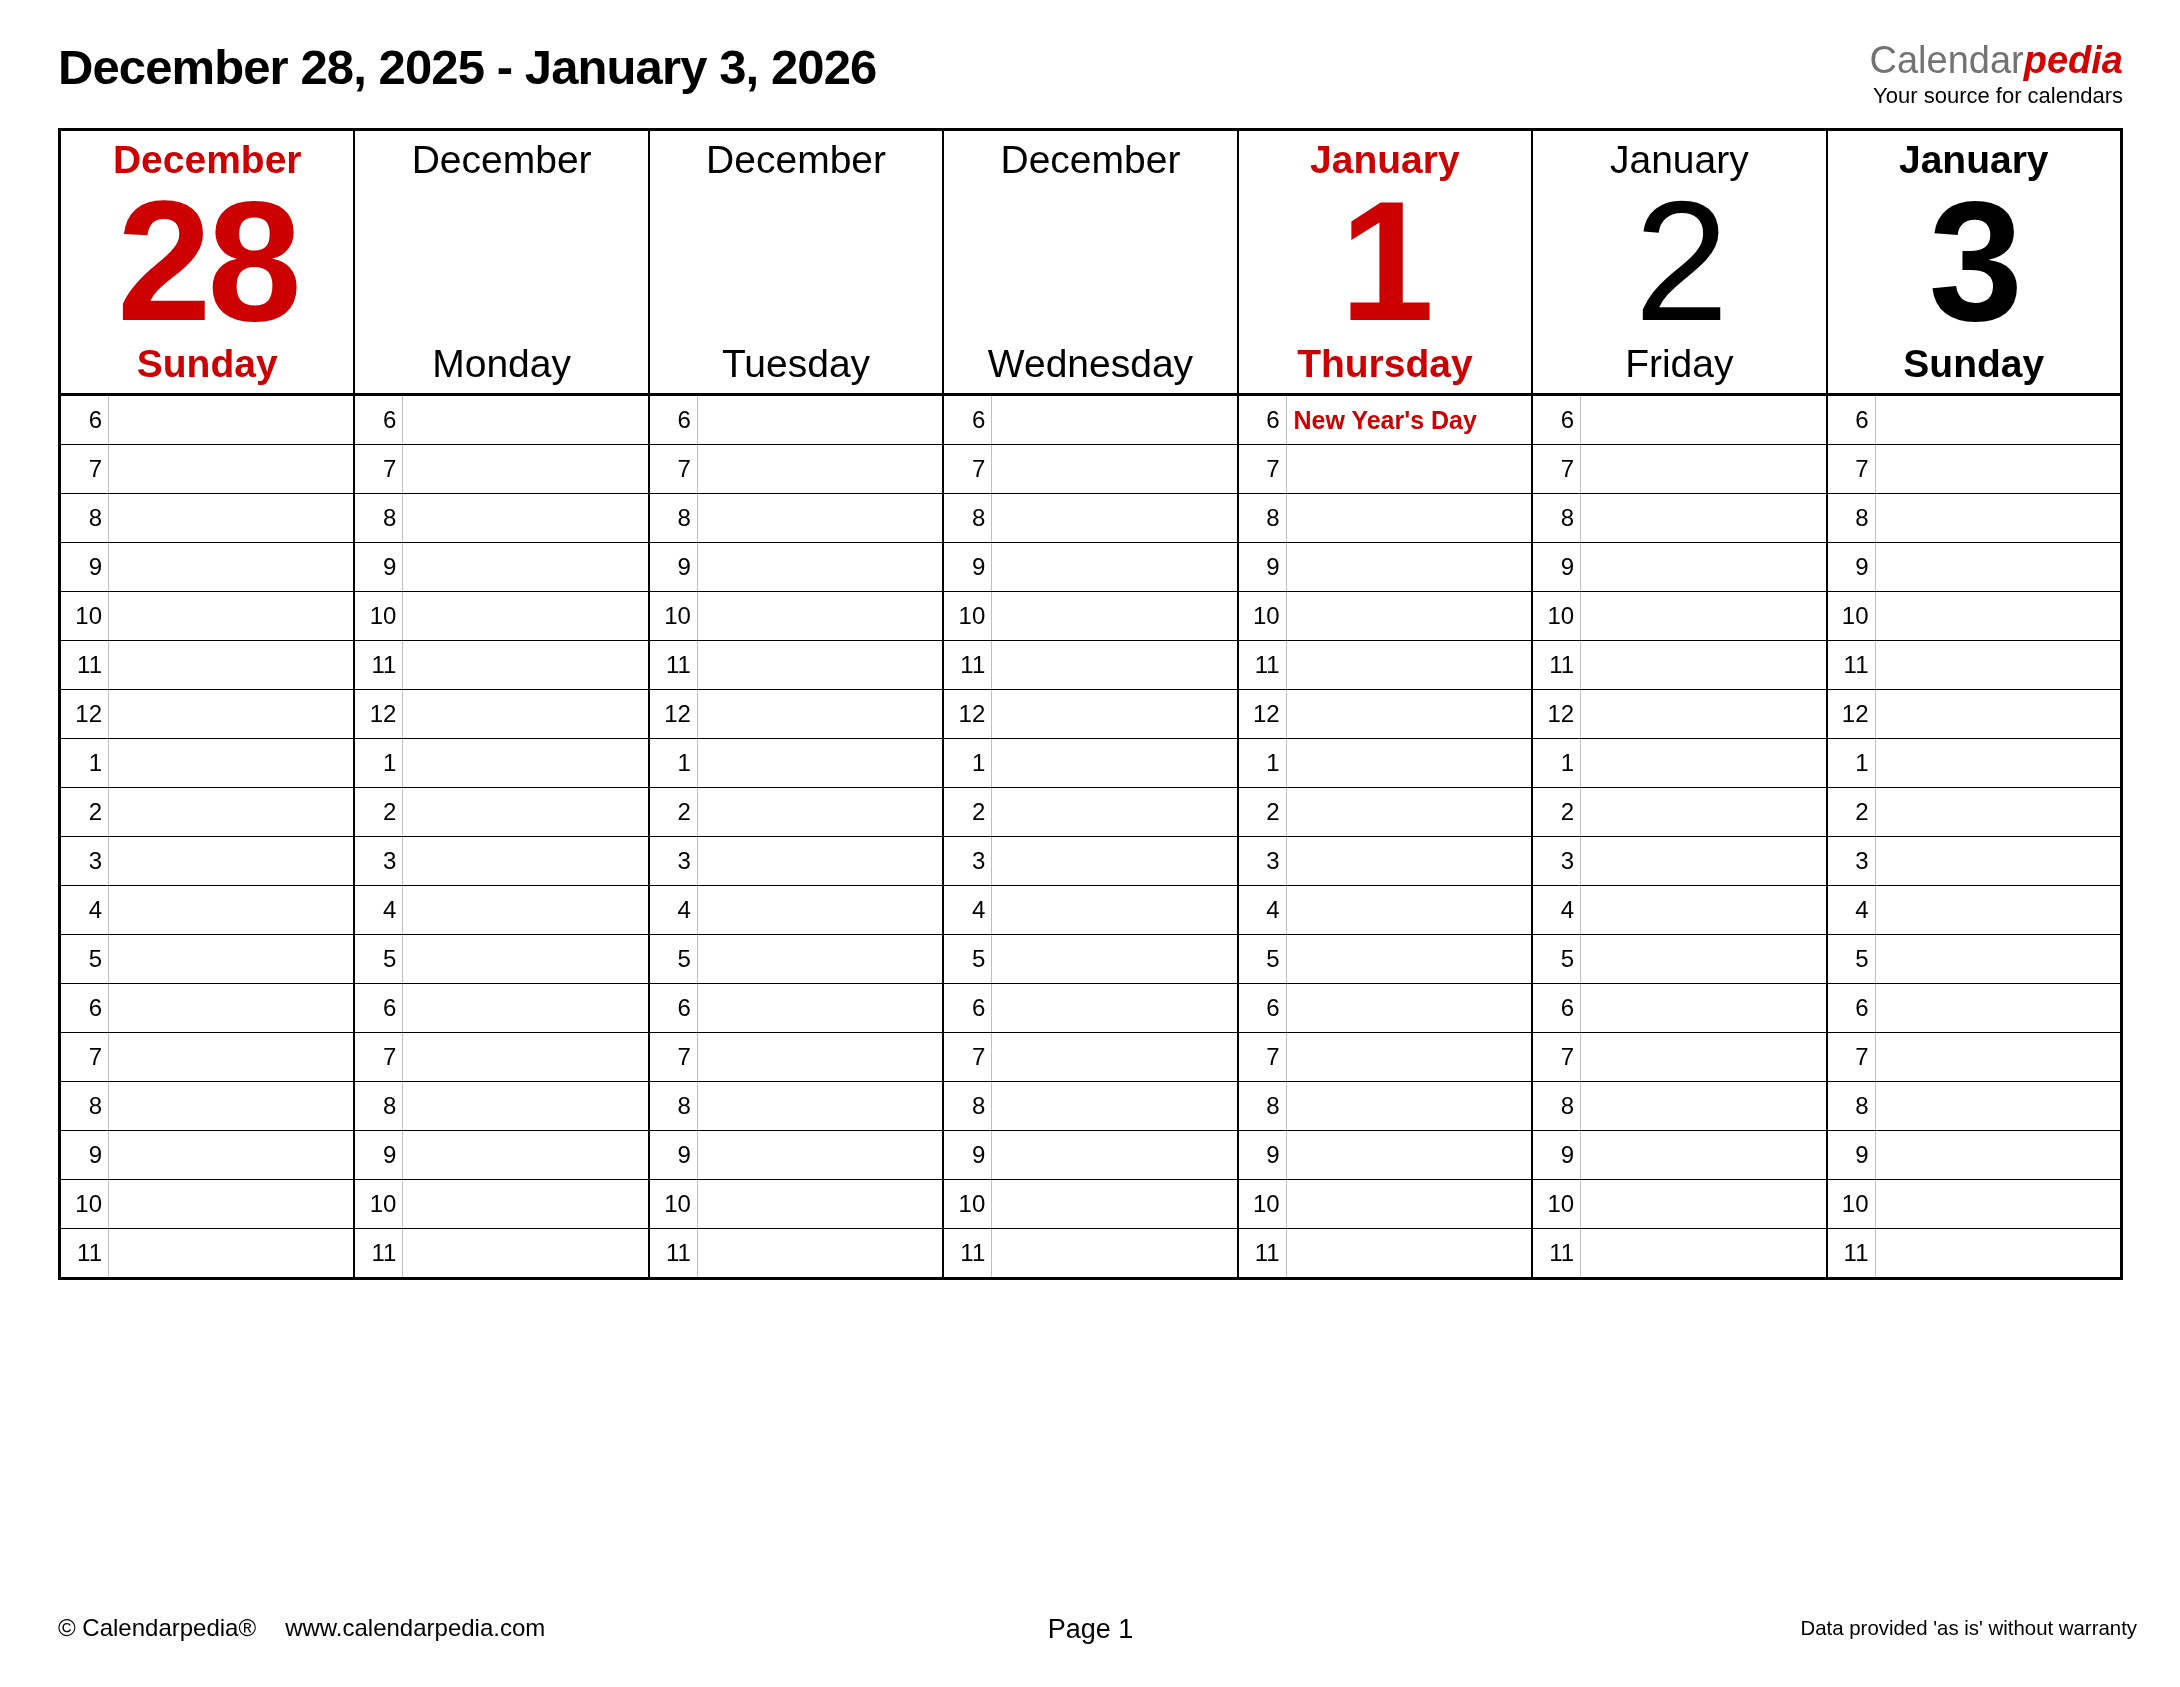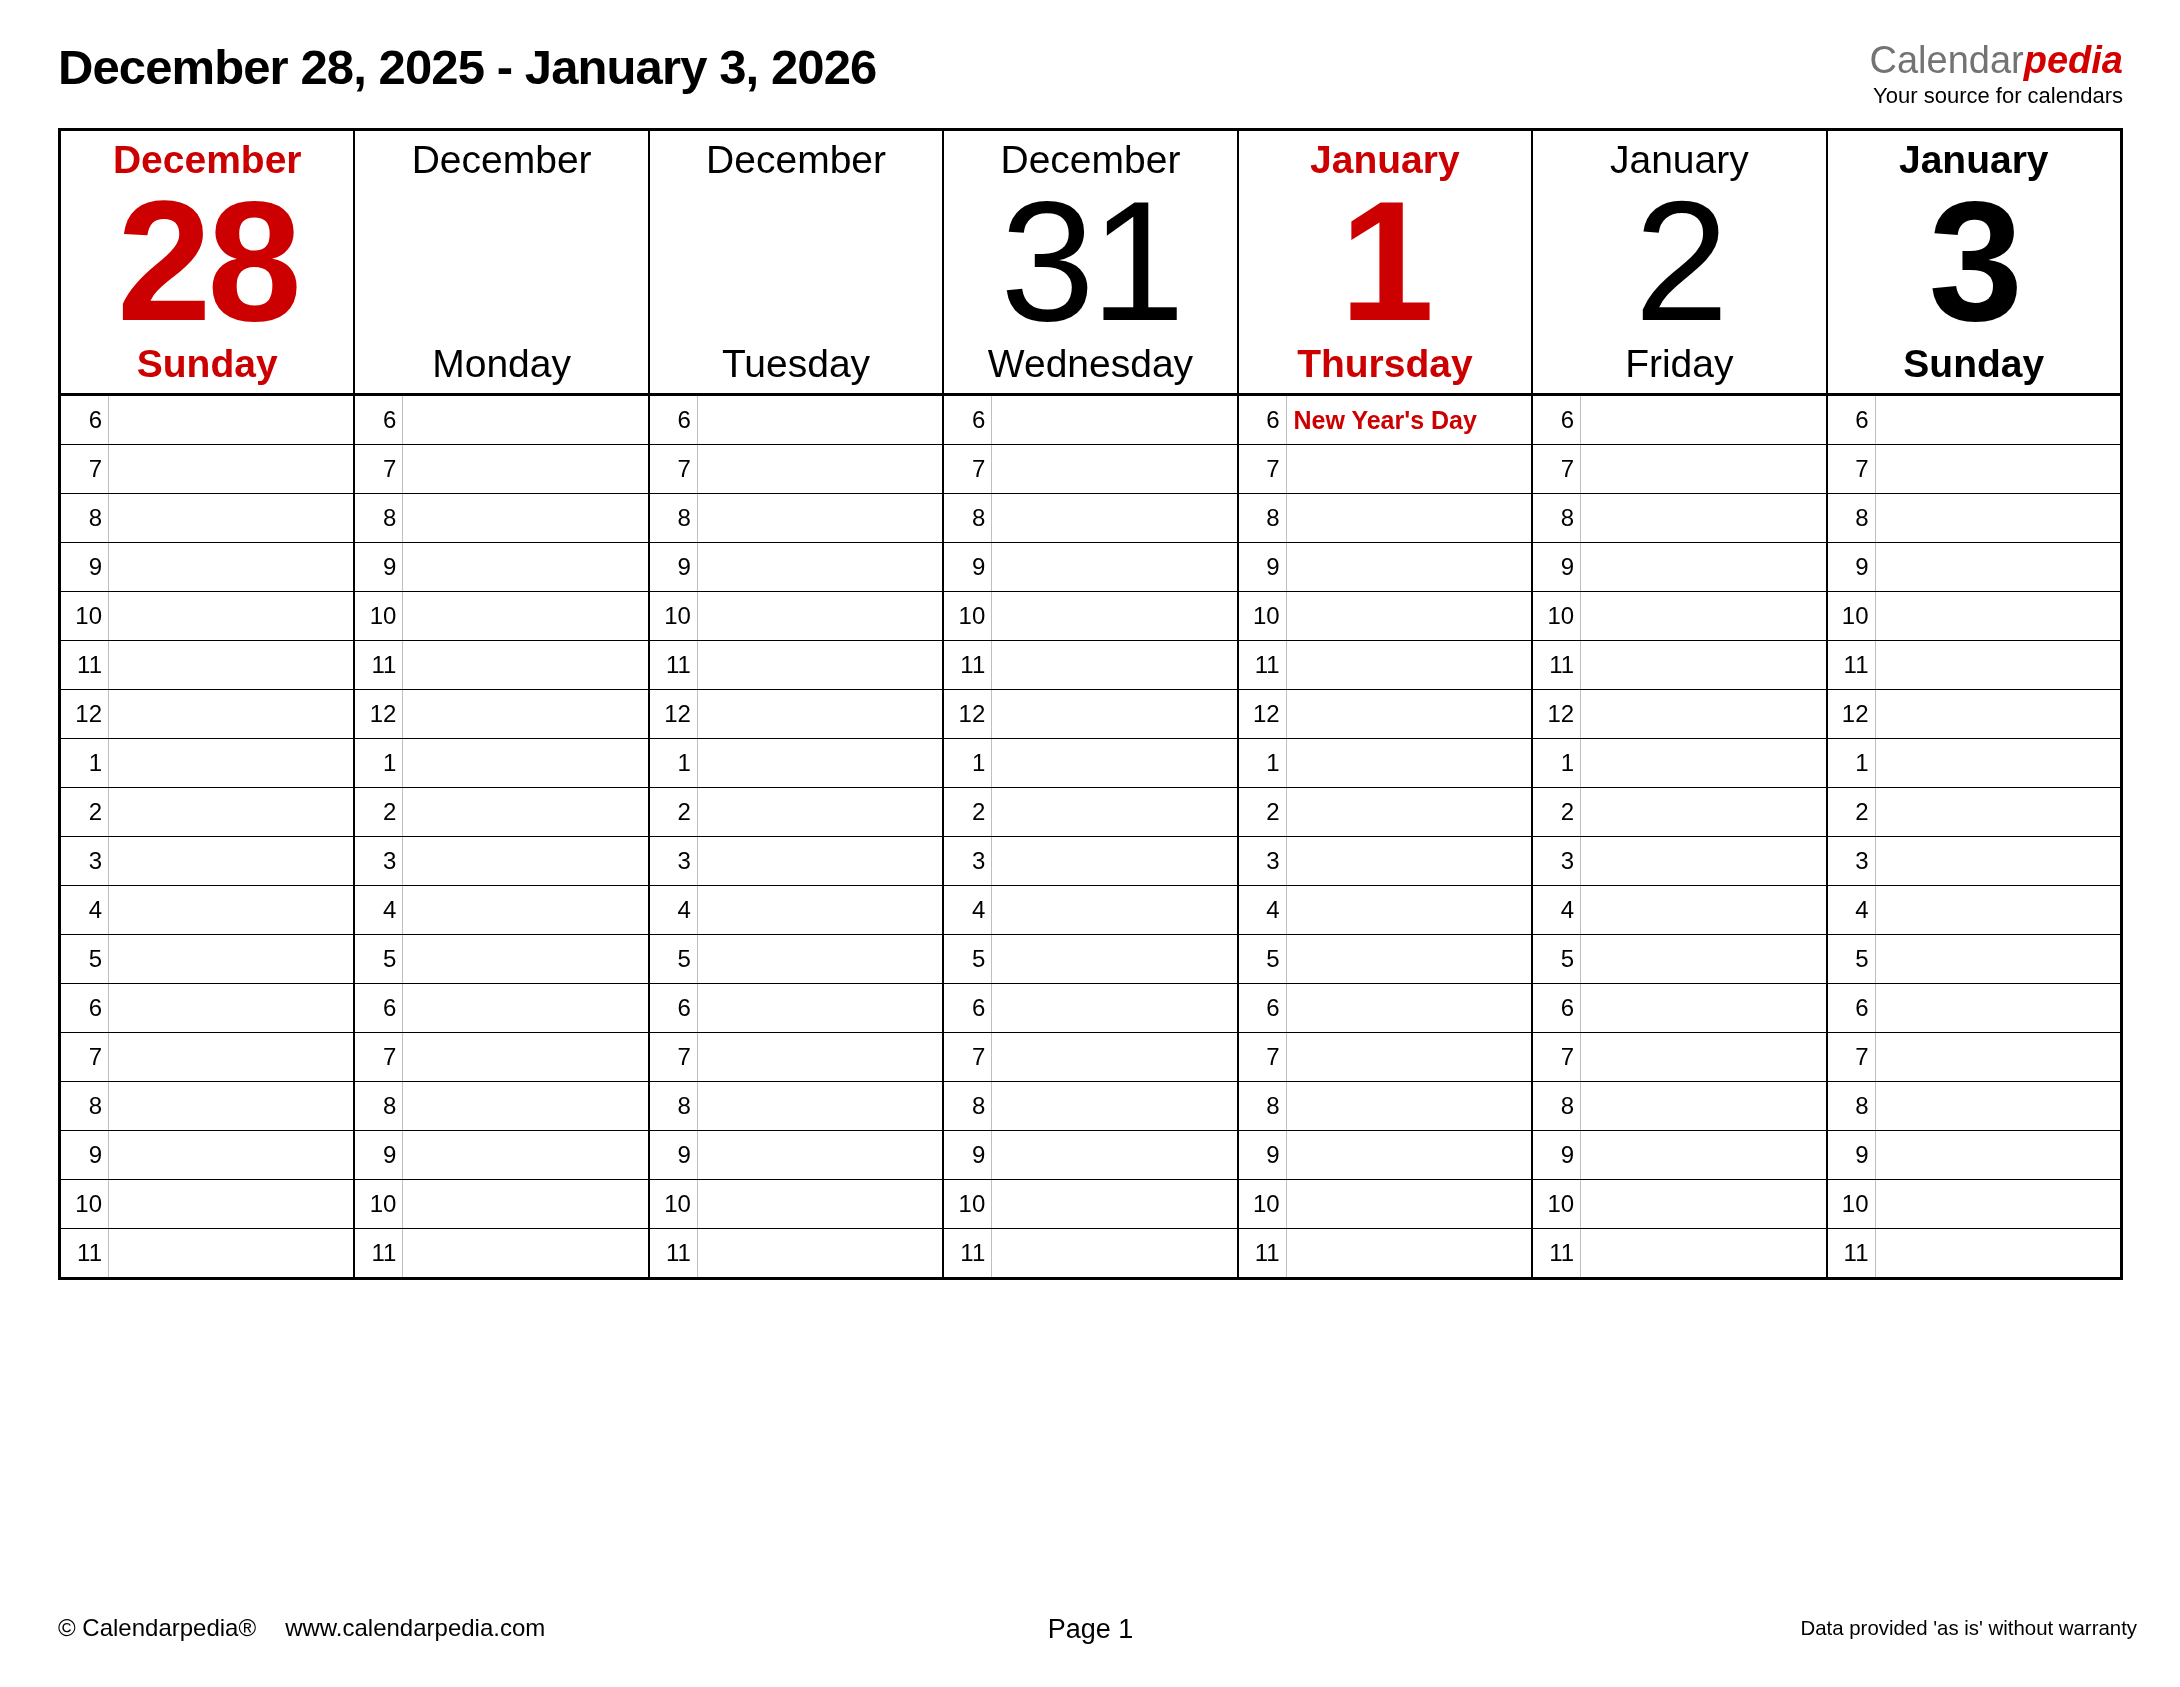--- a/index.html
+++ b/index.html
@@ -322,21 +322,20 @@
         </div>
         <div class="hour-row">
           <div class="hour-cell">11</div>
           <div class="hour-body"></div>
         </div>
       </div>
     </div>
     <div class="day-col">
       <div class="day-head">
         <div class="day-month e-normal">December</div>
-        <div class="day-date e-normal">31</div>
         <div class="day-weekday e-normal">Wednesday</div>
       </div>
       <div class="rows">
         <div class="hour-row">
           <div class="hour-cell">6</div>
           <div class="hour-body"></div>
         </div>
         <div class="hour-row">
           <div class="hour-cell">7</div>
           <div class="hour-body"></div>

